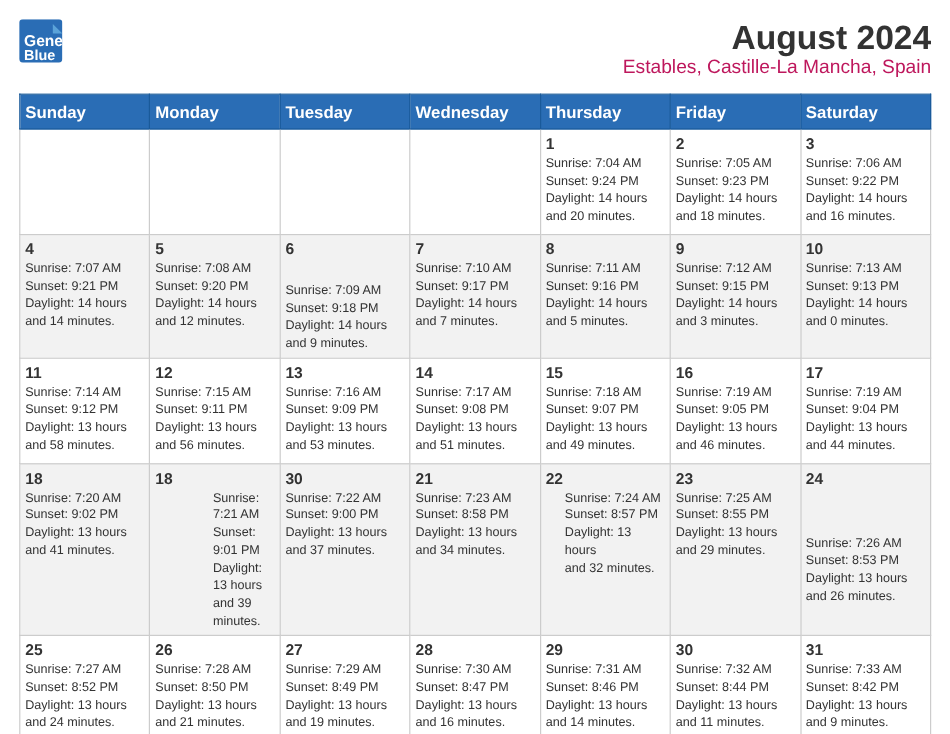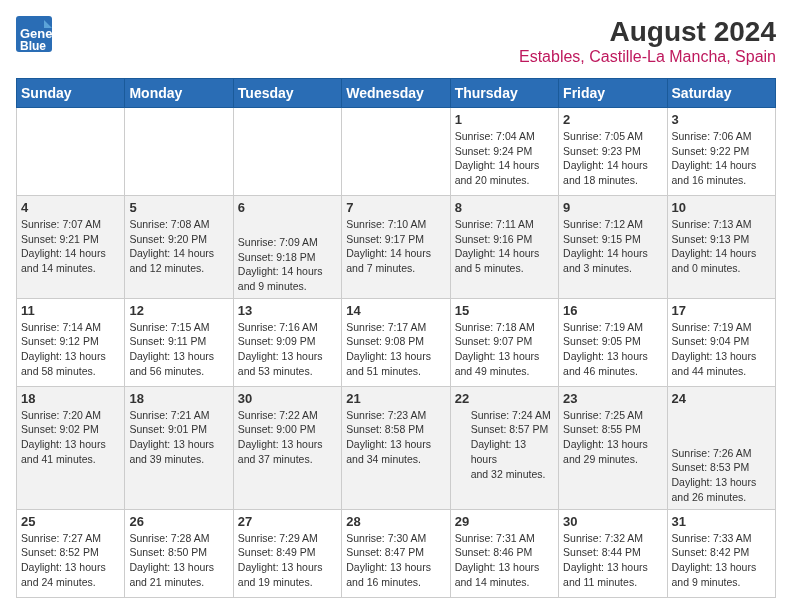--- a/index.html
+++ b/index.html
@@ -238,21 +238,21 @@
       <tr>
         <td>
           <span class="day-num">18</span>
           <div class="cell-content" style="white-space: pre-line;">Sunrise: 7:20 AM
 Sunset: 9:02 PM
 Daylight: 13 hours
 and 41 minutes.</div>
         </td>
         <td>
           <span class="day-num">18</span>
-          <div class="cell-content" style="white-space: pre-line;">Sunrise: 7:21 AM
+          <div class="cell-content" style="white-space: pre-line; margin-left: 48px;">Sunrise: 7:21 AM
 Sunset: 9:01 PM
 Daylight: 13 hours
 and 39 minutes.</div>
         </td>
         <td>
           <span class="day-num">30</span>
           <div class="cell-content" style="white-space: pre-line;">Sunrise: 7:22 AM
 Sunset: 9:00 PM
 Daylight: 13 hours
 and 37 minutes.</div>

